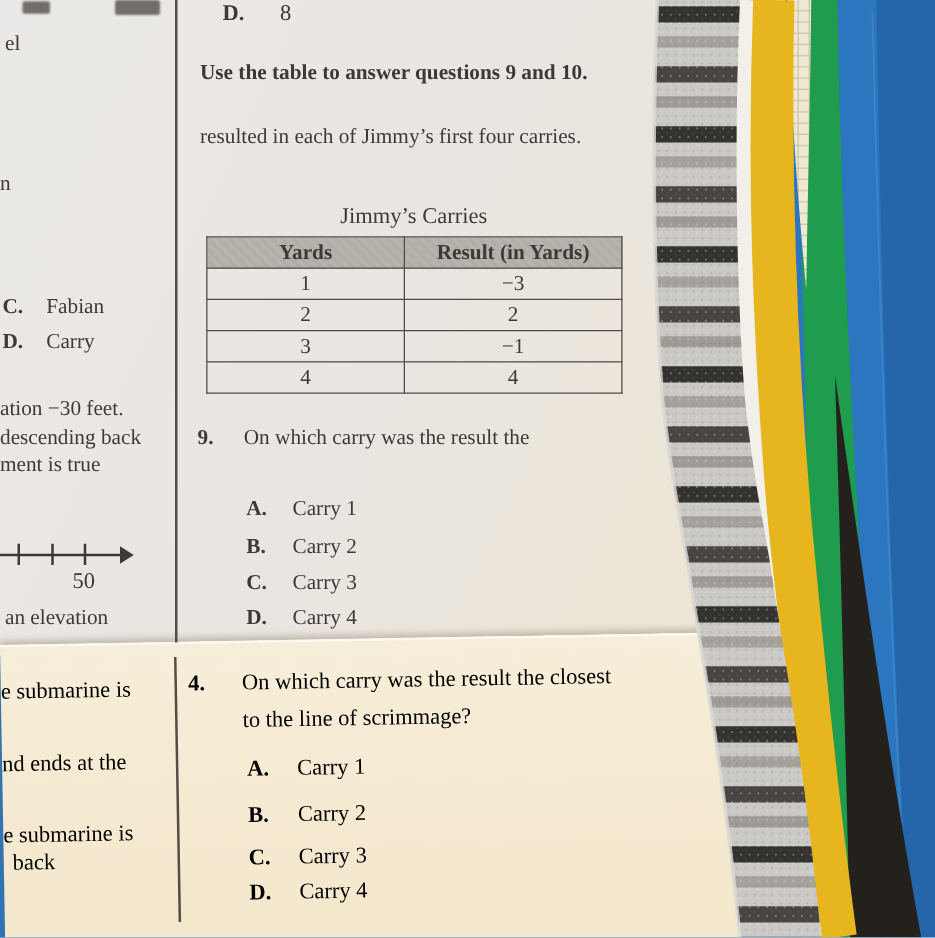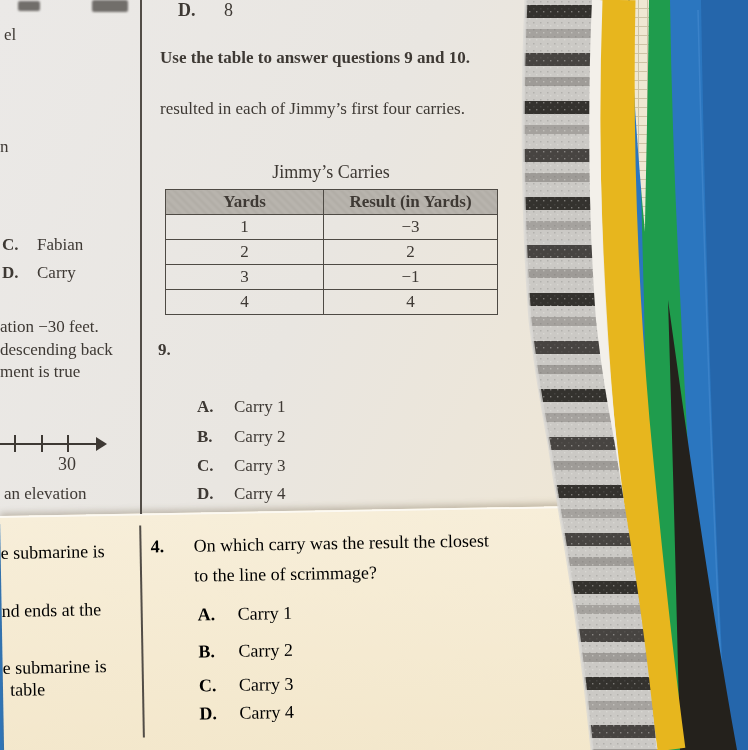--- a/index.html
+++ b/index.html
@@ -59,21 +59,21 @@
     <div class="ink ink1"></div>
     <div class="ink ink2"></div>
   </div>
 
   <div class="page-bottom">
     <div class="d2 divider"></div>
 
     <div class="frag f18" style="left:0;top:26px">e submarine is</div>
     <div class="frag f18" style="left:0;top:84px">nd ends at the</div>
     <div class="frag f18" style="left:0;top:141px">e submarine is</div>
-    <div class="frag f18" style="left:7px;top:163px">table</div>
+    <div class="frag f18" style="left:7px;top:163px">back</div>
 
     <div class="frag f18 q-num" style="left:150px;top:22px">4.</div>
     <div class="frag f18" style="left:193px;top:22px">On which carry was the result the closest</div>
     <div class="frag f18" style="left:193px;top:52px">to the line of scrimmage?</div>
 
     <div class="frag f18 opt-letter" style="left:196px;top:91px">A.</div>
     <div class="frag f18" style="left:236px;top:91px">Carry 1</div>
     <div class="frag f18 opt-letter" style="left:196px;top:128px">B.</div>
     <div class="frag f18" style="left:236px;top:128px">Carry 2</div>
     <div class="frag f18 opt-letter" style="left:196px;top:162px">C.</div>
@@ -93,21 +93,21 @@
     <div class="frag" style="left:37px;top:264px">Carry</div>
     <div class="frag" style="left:0;top:318px">ation −30 feet.</div>
     <div class="frag" style="left:0;top:341px">descending back</div>
     <div class="frag" style="left:0;top:363px">ment is true</div>
 
     <div class="nl-line"></div>
     <div class="nl-tick" style="left:14px"></div>
     <div class="nl-tick" style="left:41px"></div>
     <div class="nl-tick" style="left:67px"></div>
     <div class="nl-arrow"></div>
-    <div class="frag f18" style="left:58px;top:455px">30</div>
+    <div class="frag f18" style="left:58px;top:455px">50</div>
     <div class="frag" style="left:-5px;top:485px">t an elevation</div>
 
     <div class="frag f18 b" style="left:178px;top:1px">D.</div>
     <div class="frag f18" style="left:224px;top:1px">8</div>
 
     <div class="frag b" style="left:160px;top:49px">Use the table to answer questions 9 and 10.</div>
 
     <div class="frag" style="left:160px;top:100px">resulted in each of Jimmy’s first four carries.</div>
 
     <div class="tbl-title">Jimmy’s Carries</div>
@@ -136,20 +136,21 @@
           <td>−1</td>
         </tr>
         <tr>
           <td>4</td>
           <td>4</td>
         </tr>
       </tbody>
     </table>
 
     <div class="frag q-num" style="left:158px;top:341px">9.</div>
+    <div class="frag" style="left:195px;top:341px">On which carry was the result the</div>
 
     <div class="frag opt-letter" style="left:197px;top:398px">A.</div>
     <div class="frag" style="left:234px;top:398px">Carry 1</div>
     <div class="frag opt-letter" style="left:197px;top:428px">B.</div>
     <div class="frag" style="left:234px;top:428px">Carry 2</div>
     <div class="frag opt-letter" style="left:197px;top:457px">C.</div>
     <div class="frag" style="left:234px;top:457px">Carry 3</div>
     <div class="frag opt-letter" style="left:197px;top:485px">D.</div>
     <div class="frag" style="left:234px;top:485px">Carry 4</div>
   </div>

